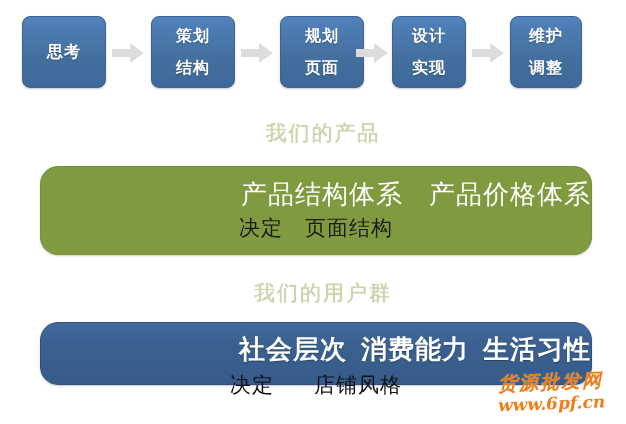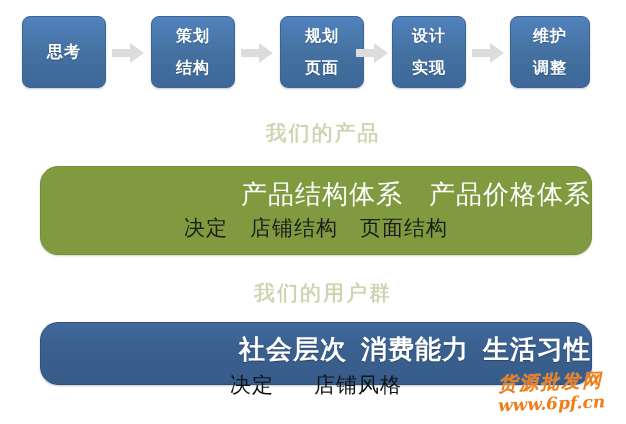--- a/index.html
+++ b/index.html
@@ -235,37 +235,36 @@
       <span class="line">设计</span>
       <span class="line">实现</span>
     </div>
 
     <div class="flow-arrow" style="left:472px;">
       <svg width="32" height="20" viewBox="0 0 32 20" xmlns="http://www.w3.org/2000/svg">
         <path d="M0 6 L18 6 L18 0 L32 10 L18 20 L18 14 L0 14 Z" fill="#dcdcdc"></path>
       </svg>
     </div>
 
-    <div class="flow-step two-line" style="left:510px; width:80px;">
+    <div class="flow-step two-line" style="left:510px; width:72px;">
       <span class="line">维护</span>
       <span class="line">调整</span>
     </div>
 
   </div>
 
   <div class="section-heading" style="top:118px;">我们的产品</div>
 
   <div id="bar-products" class="bar">
     <div class="bar-row-primary">
       <span class="primary-item">产品结构体系</span>
       <span class="primary-item">产品价格体系</span>
     </div>
     <div class="bar-row-secondary">
       <span class="secondary-item">决定</span>
-      <span class="secondary-item">店铺结构</span>
       <span class="secondary-item">页面结构</span>
     </div>
   </div>
 
   <div class="section-heading" style="top:278px;">我们的用户群</div>
 
   <div id="bar-users" class="bar">
     <div class="bar-row-primary">
       <span class="primary-item">社会层次</span>
       <span class="primary-item">消费能力</span>

